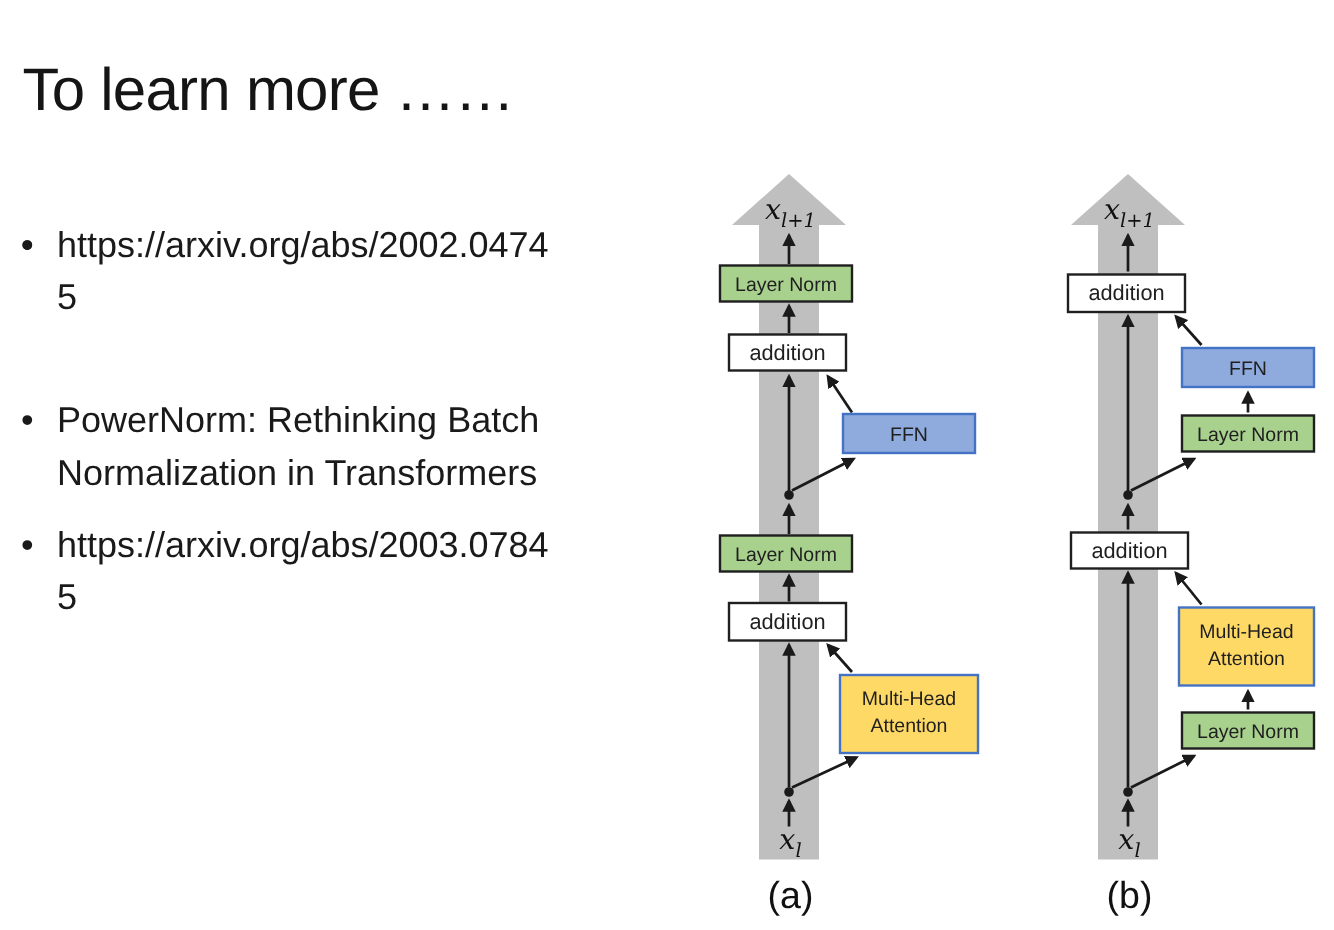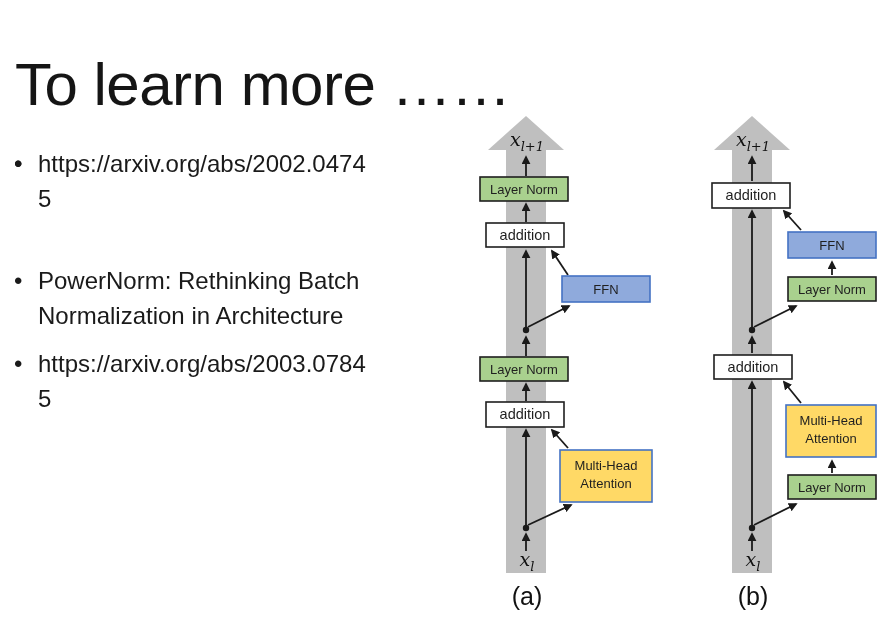--- a/index.html
+++ b/index.html
@@ -1,21 +1,21 @@
 <!DOCTYPE html>
 <html style="--bar-gray: #BFBFBF; --layer-norm-fill: #A9D18E; --ffn-fill: #8FAADC; --attention-fill: #FFD966; --blue-border: #4472C4; --dark-border: #1F1F1F;"><head>
 <meta charset="utf-8">
 <style>
   html,body { margin:0; padding:0; background:#ffffff; }
   .slide {
     position:relative; width:889px; height:620px; background:#ffffff;
     overflow:hidden; font-family:"Liberation Sans", sans-serif; color:#1a1a1a;
   }
   .title {
-    position:absolute; left:15px; top:10px; font-size:60px; line-height:1.15;
+    position:absolute; left:15px; top:10px; font-size:40px; line-height:1.15;
     font-weight:400; letter-spacing:-0.5px; color:#151515; white-space:nowrap;
   }
   .bullets { position:absolute; left:10px; top:133px; width:364px; }
   .bullets ul { margin:0; padding:0; list-style:none; }
   .bullets li {
     position:relative; padding-left:28px; font-size:24px; line-height:35px;
     color:#1a1a1a; margin-bottom:13px;
   }
   .bullets li.group-start { margin-top:47px; }
   .bullets li.url { word-break:break-all; }
@@ -47,21 +47,21 @@
     <ul>
       <li>
         <span class="bullet-marker">•</span>
       </li>
       <li class="url">
         <span class="bullet-marker">•</span>
         <span>https://arxiv.org/abs/2002.04745</span>
       </li>
       <li class="group-start">
         <span class="bullet-marker">•</span>
-        <span>PowerNorm: Rethinking Batch Normalization in Architecture</span>
+        <span>PowerNorm: Rethinking Batch Normalization in Transformers</span>
       </li>
       <li class="url">
         <span class="bullet-marker">•</span>
         <span>https://arxiv.org/abs/2003.07845</span>
       </li>
     </ul>
   </div>
 
   <svg class="figure" width="429" height="510" viewBox="460 110 429 510">
     <defs>

